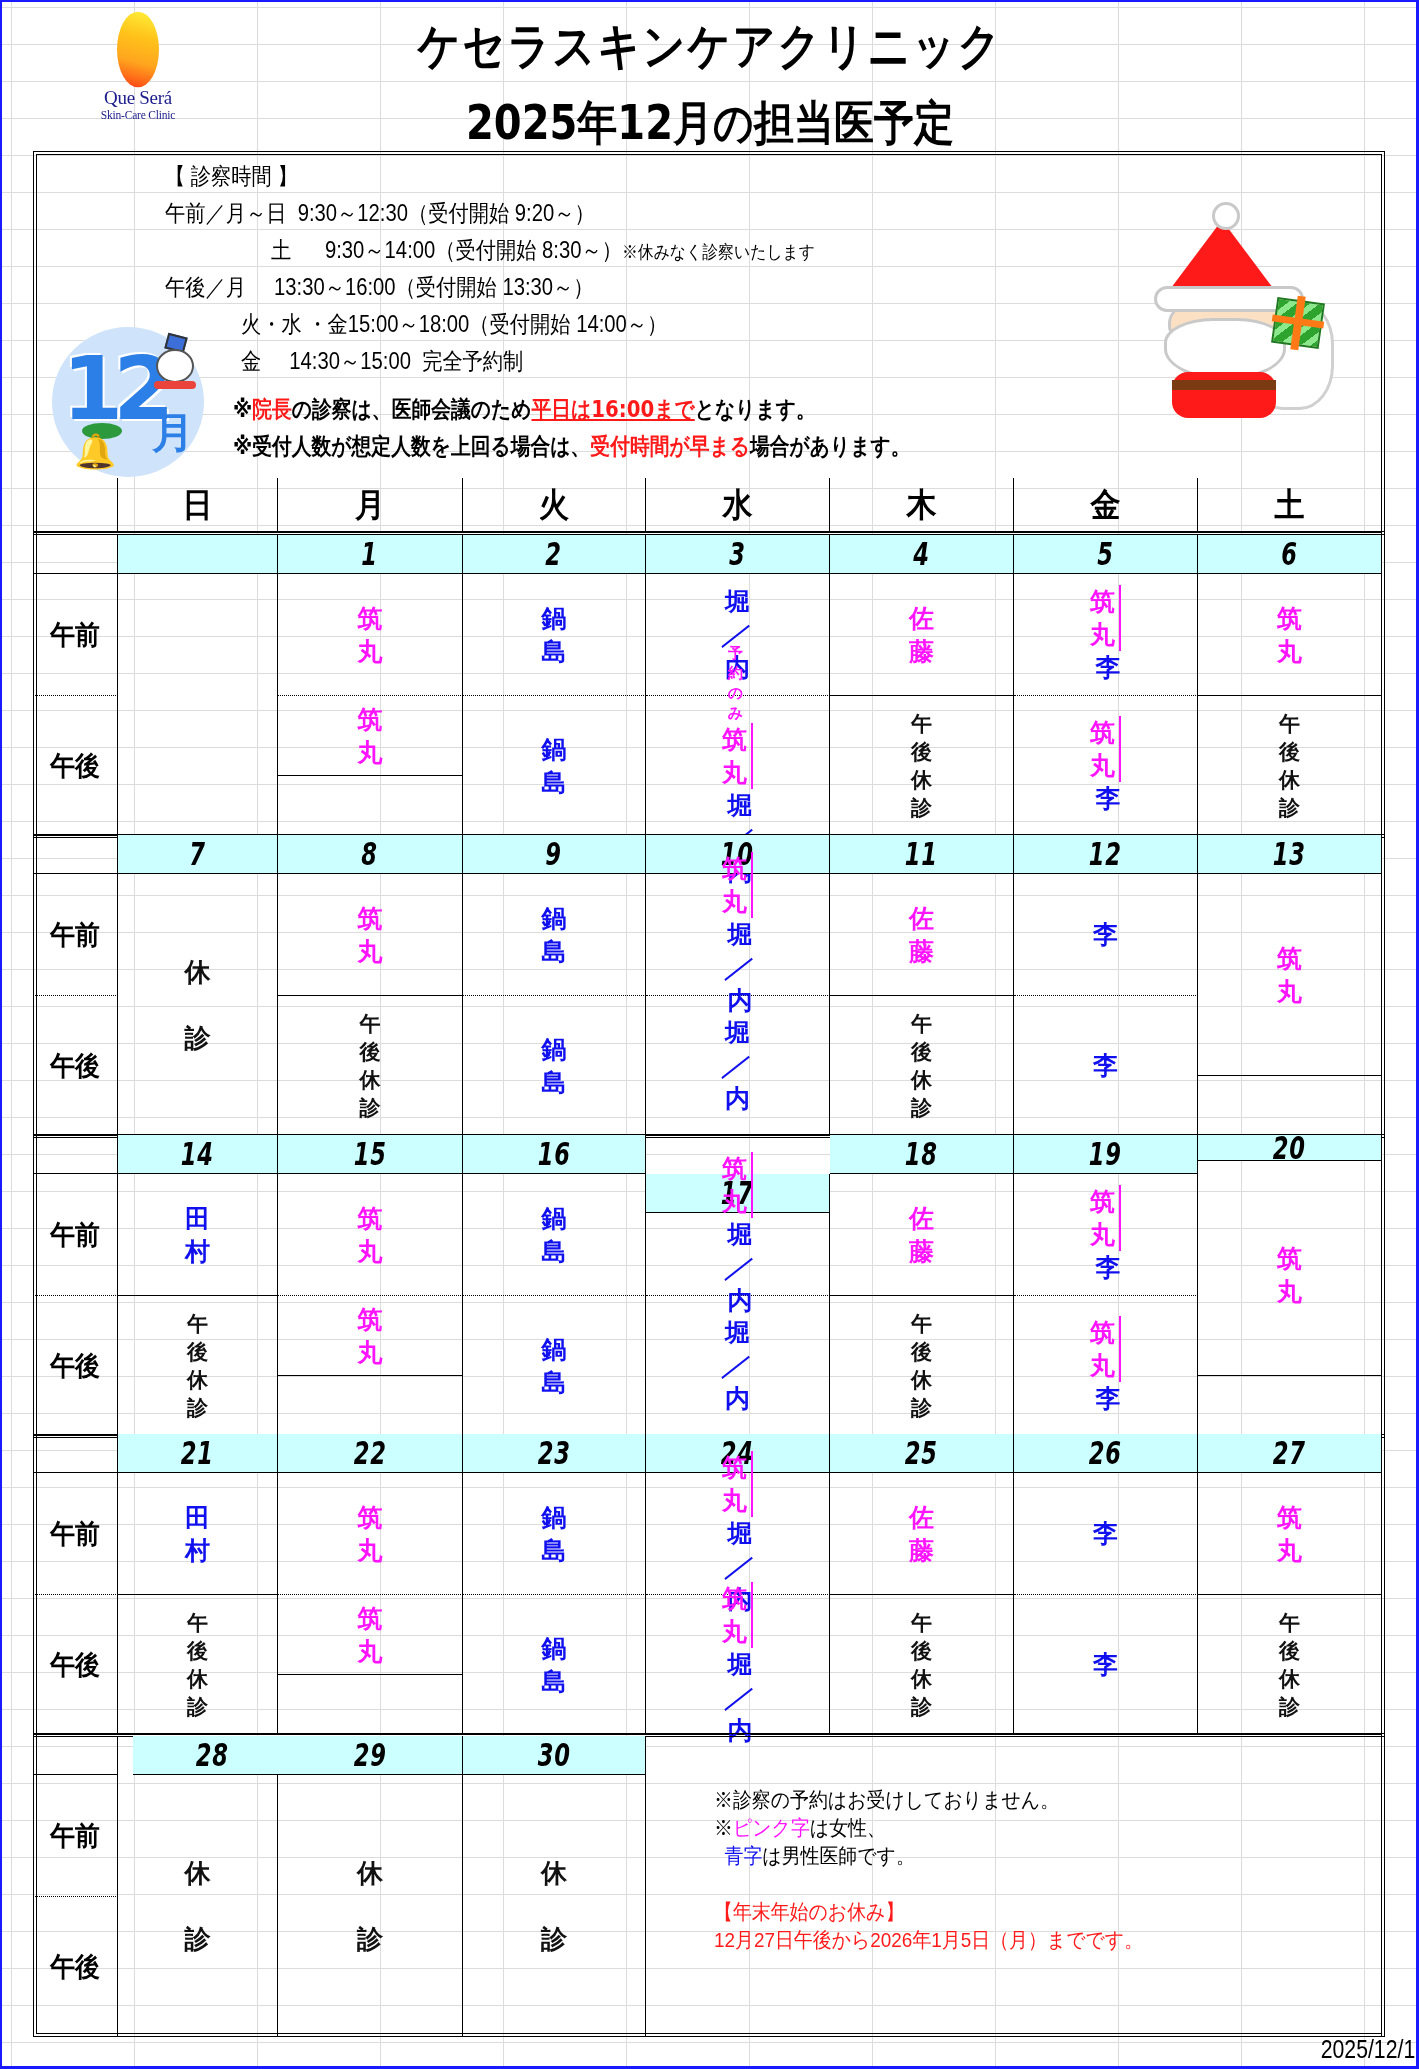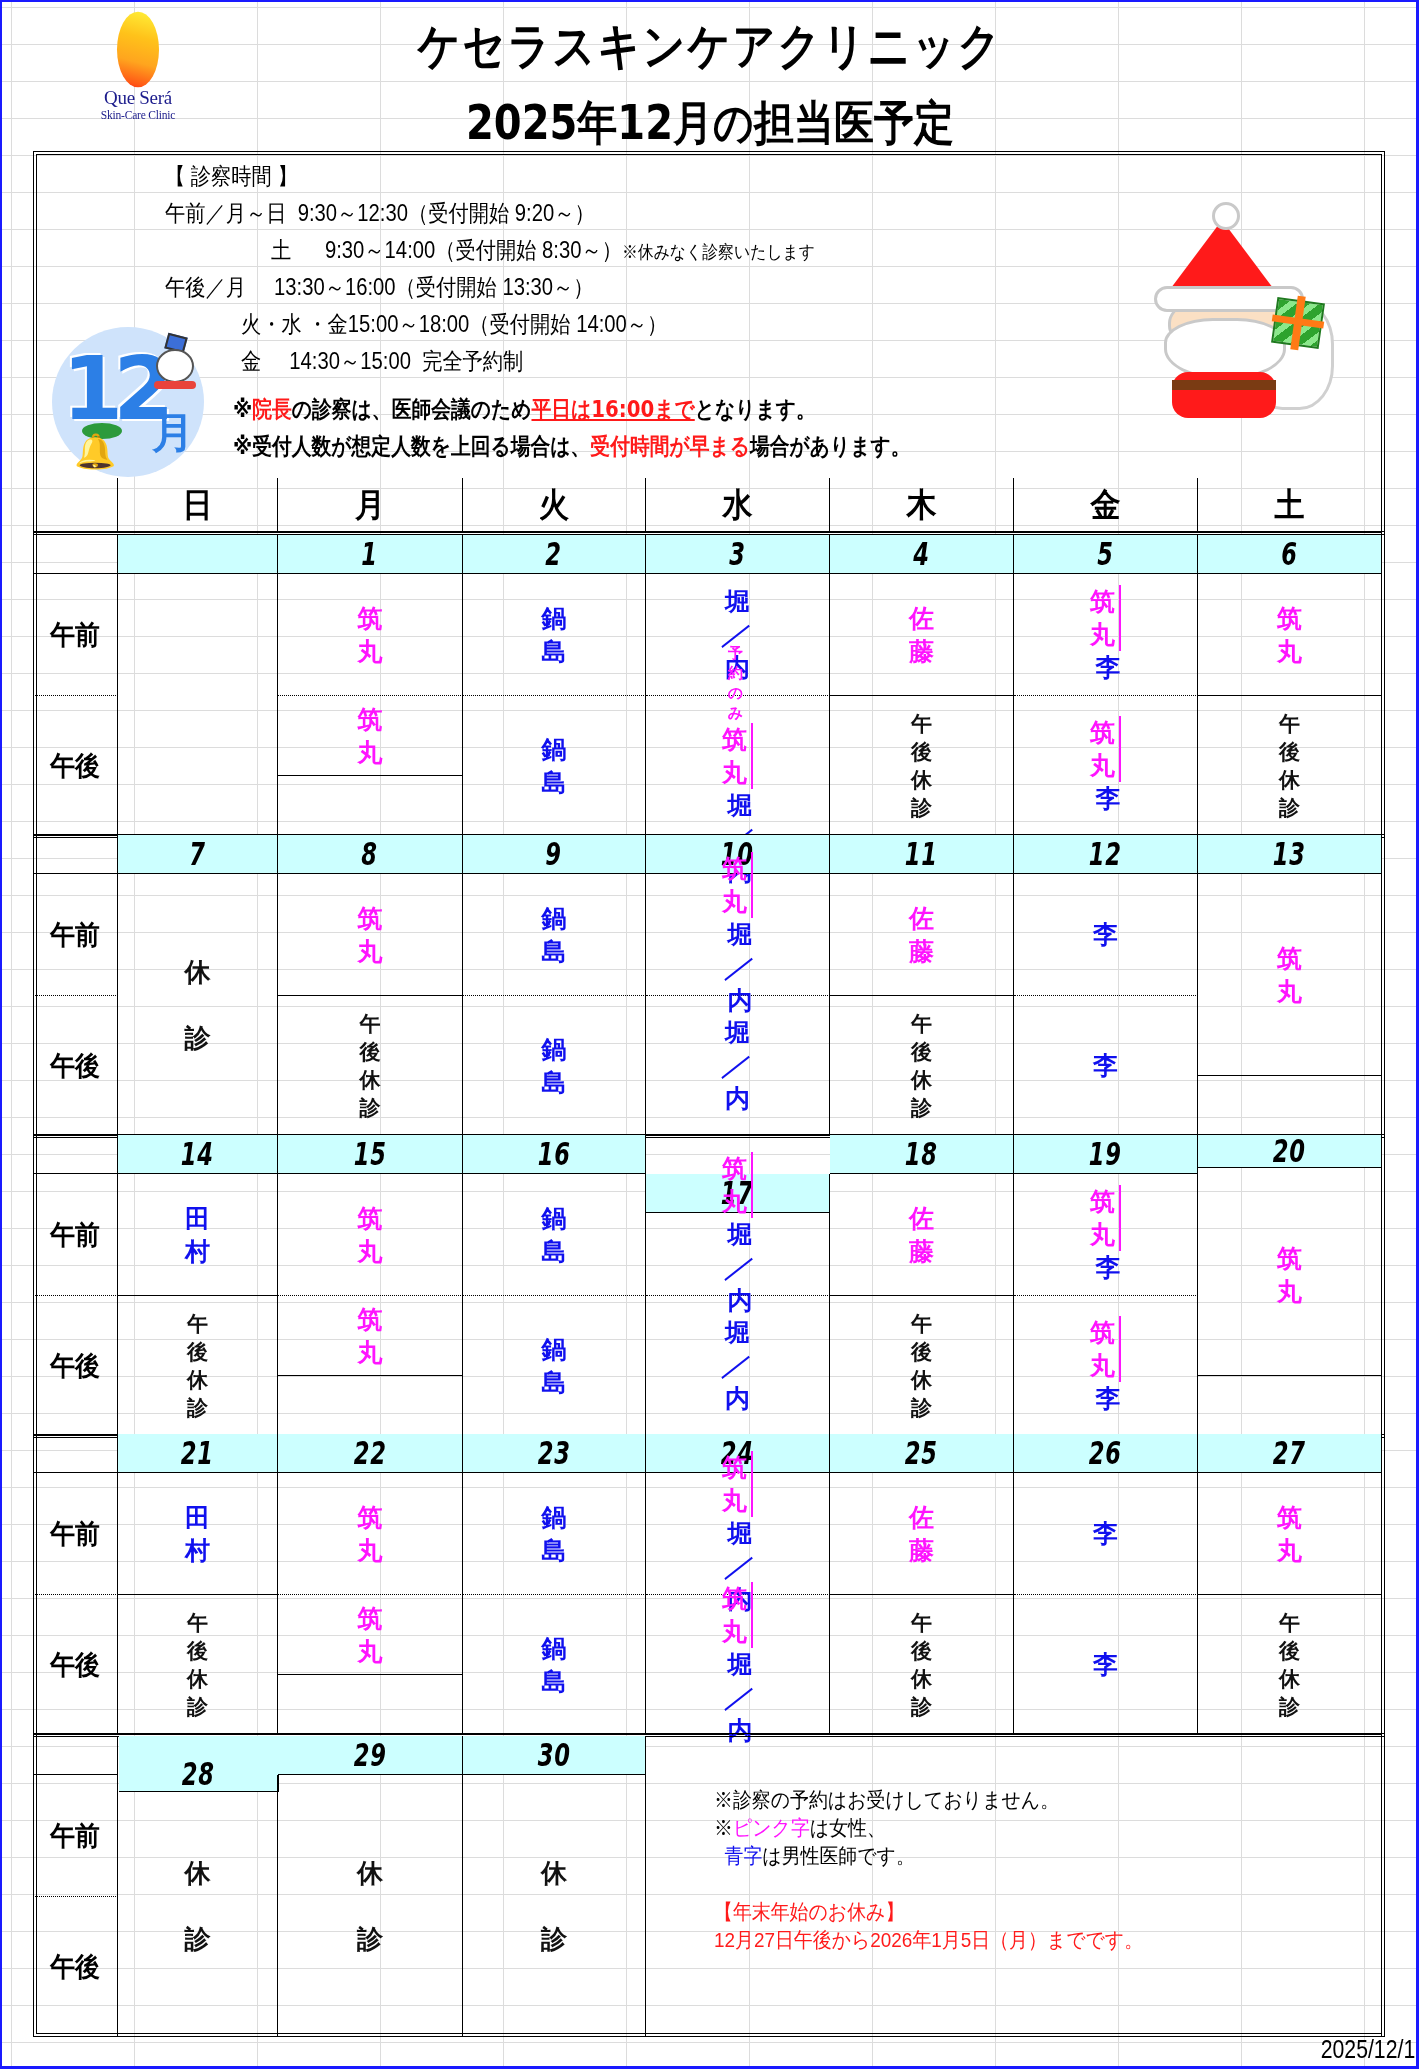--- a/index.html
+++ b/index.html
@@ -457,21 +457,21 @@
     </div>
     <div class="cell date-cell" style="left:613px;top:657px;width:184px;height:39px;margin-top:39px;">
       <span class="date-text">17</span>
     </div>
     <div class="cell date-cell" style="left:797px;top:657px;width:184px;height:39px;">
       <span class="date-text">18</span>
     </div>
     <div class="cell date-cell" style="left:981px;top:657px;width:184px;height:39px;">
       <span class="date-text">19</span>
     </div>
-    <div class="cell date-cell" style="left:1165px;top:657px;width:184px;height:33px;">
+    <div class="cell date-cell" style="left:1165px;top:657px;width:184px;height:26px;">
       <span class="date-text">20</span>
     </div>
     <div class="cell dotted-bottom" style="left:0px;top:696px;width:85px;height:122px;">
       <span class="period-label">午前</span>
     </div>
     <div class="cell " style="left:0px;top:818px;width:85px;height:140px;">
       <span class="period-label">午後</span>
     </div>
     <div class="cell " style="left:85px;top:696px;width:160px;height:122px;">
       <div class="doc blue">
@@ -702,21 +702,21 @@
     <div class="cell " style="left:1165px;top:1117px;width:184px;height:140px;">
       <div class="doc black closed">
         <span class="">午</span>
         <span class="">後</span>
         <span class="">休</span>
         <span class="">診</span>
       </div>
     </div>
     <div class="week-sep" style="top:1255px"></div>
     <div class="cell " style="left:0px;top:1258px;width:85px;height:39px;"></div>
-    <div class="cell date-cell" style="left:86px;top:1258px;width:160px;height:56px;align-items:flex-end;">
+    <div class="cell date-cell" style="left:100px;top:1258px;width:160px;height:39px;">
       <span class="date-text">28</span>
     </div>
     <div class="cell date-cell" style="left:245px;top:1258px;width:185px;height:39px;">
       <span class="date-text">29</span>
     </div>
     <div class="cell date-cell" style="left:430px;top:1258px;width:183px;height:39px;">
       <span class="date-text">30</span>
     </div>
     <div class="cell dotted-bottom" style="left:0px;top:1297px;width:85px;height:122px;">
       <span class="period-label">午前</span>

